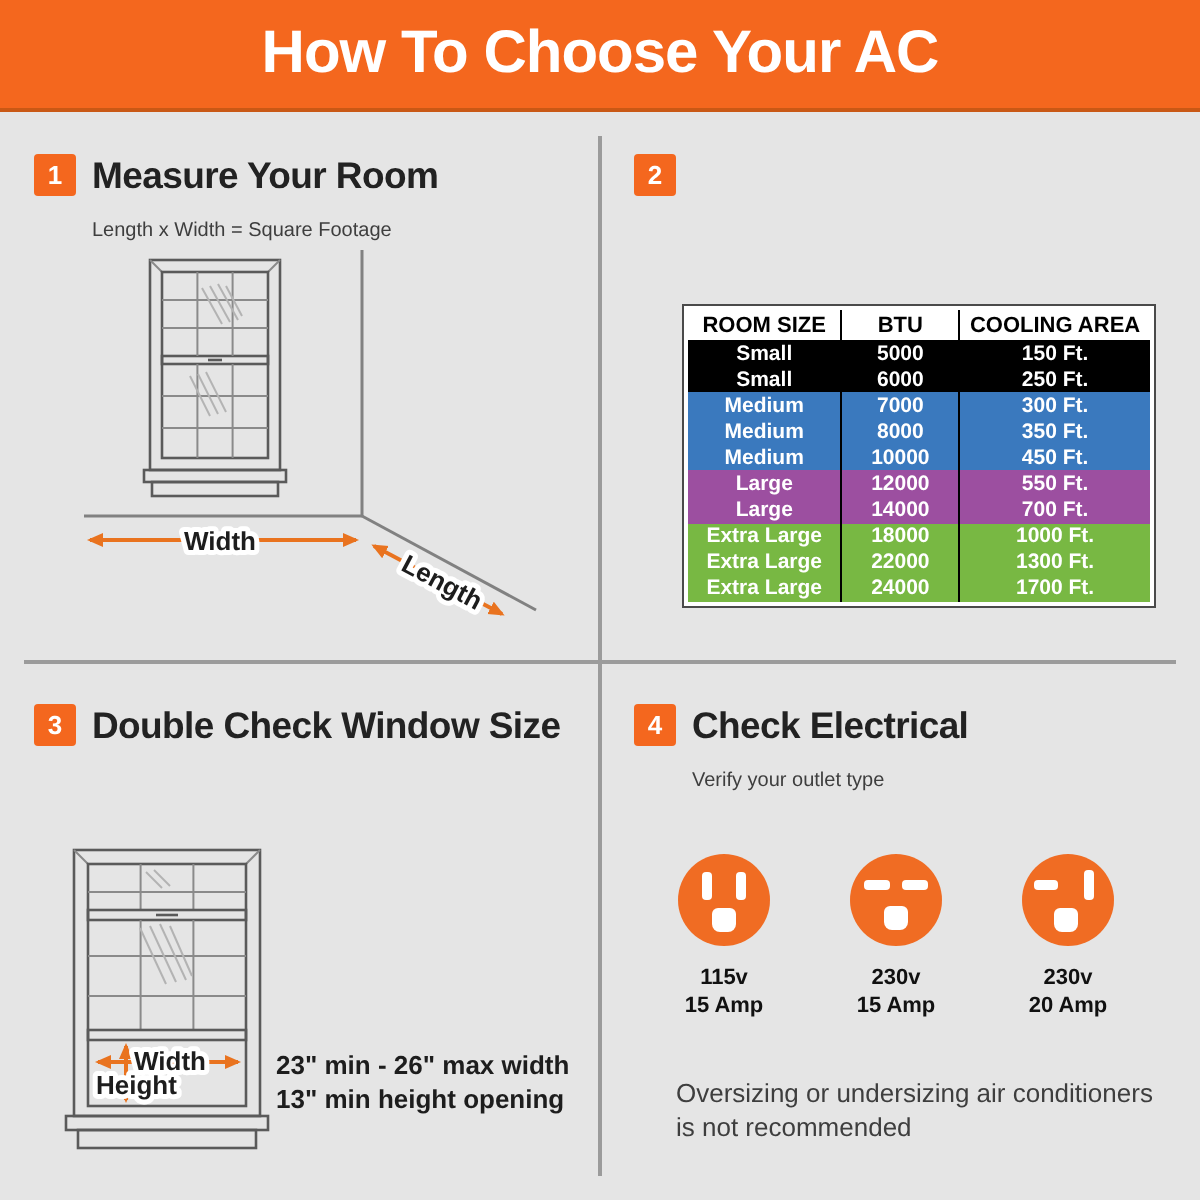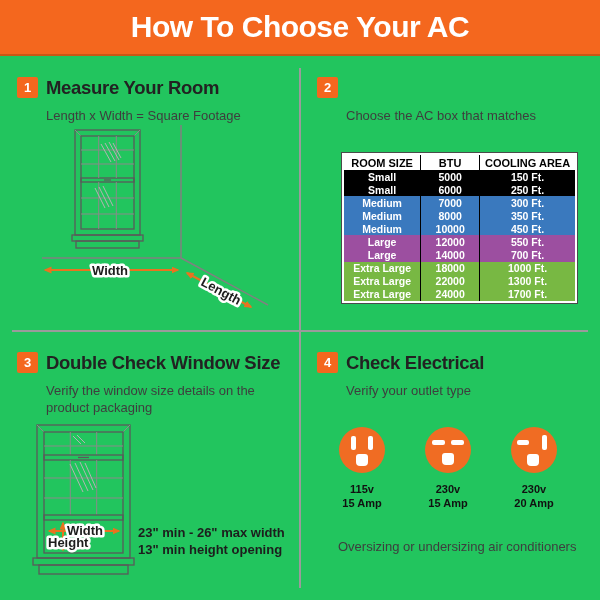--- a/index.html
+++ b/index.html
@@ -1,32 +1,32 @@
 <!DOCTYPE html>
 <html><head>
 <meta charset="utf-8">
 <style>
   html,body{margin:0;padding:0;}
   body{font-family:"Liberation Sans","DejaVu Sans",sans-serif;background:#fff;}
-  .page{position:relative;width:600px;height:600px;background:#22c55e;overflow:hidden;}
+  .page{position:relative;width:600px;height:600px;background:#e5e5e5;overflow:hidden;}
 
   
   .banner{position:absolute;left:0;top:0;width:600px;height:54px;background:#F4671E;
           border-bottom:2px solid #C95815;display:flex;align-items:center;justify-content:center;}
   .banner h1{margin:0;color:#fff;font-size:30px;font-weight:bold;letter-spacing:-0.5px;}
 
   
   .vdiv{position:absolute;left:299px;top:68px;width:2px;height:520px;background:#9b9b9b;}
   .hdiv{position:absolute;left:12px;top:330px;width:576px;height:2px;background:#9b9b9b;}
 
   
   .badge{position:absolute;width:21px;height:21px;background:#F4671E;color:#fff;
          font-size:13px;font-weight:bold;display:flex;align-items:center;justify-content:center;border-radius:2px;}
   .sec-title{position:absolute;font-size:18.5px;font-weight:bold;color:#222;letter-spacing:-0.3px;white-space:nowrap;}
-  .sec-sub{position:absolute;font-size:13px;color:#3e3e3e;line-height:17px;white-space:nowrap;}
+  .sec-sub{position:absolute;font-size:10px;color:#3e3e3e;line-height:17px;white-space:nowrap;}
 
   
   .ac-table{position:absolute;left:341px;top:152px;width:237px;background:#fff;
             border:1px solid #4a4a4a;padding:2px;box-sizing:border-box;}
   .thead{display:flex;height:15px;align-items:center;font-weight:bold;font-size:11px;color:#000;}
   .trow{display:flex;height:13.1px;align-items:center;font-weight:bold;font-size:10.5px;color:#fff;}
   .c{text-align:center;height:100%;display:flex;align-items:center;justify-content:center;box-sizing:border-box;}
   .c1{width:33%;}
   .c2{width:25.5%;border-left:1.5px solid #000;}
   .c3{width:41.5%;border-left:1.5px solid #000;}
@@ -114,21 +114,20 @@
     </g>
 
     <g>
       <line class="arrow" x1="172" y1="155" x2="236" y2="189" marker-start="url(#ah)" marker-end="url(#ah)"></line>
       <text class="svglabel" transform="translate(204,177) rotate(28)" text-anchor="middle">Length</text>
     </g>
   </svg>
 
   <div class="badge" style="left:317px;top:77px;">2</div>
   <div class="sec-sub" style="left:346px;top:107px;">
-    <div>Choose the AC box that matches</div>
   </div>
 
   <div class="ac-table">
     <div class="thead">
       <div class="c c1">ROOM SIZE</div>
       <div class="c c2">BTU</div>
       <div class="c c3">COOLING AREA</div>
     </div>
     <div>
         <div class="trow" style="background: rgb(0, 0, 0);">
@@ -179,24 +178,20 @@
         <div class="trow" style="background: rgb(120, 184, 67);">
           <div class="c c1">Extra Large</div>
           <div class="c c2">24000</div>
           <div class="c c3">1700 Ft.</div>
         </div>
       </div>
   </div>
 
   <div class="badge" style="left:17px;top:352px;">3</div>
   <div class="sec-title" style="left:46px;top:352px;">Double Check Window Size</div>
-  <div class="sec-sub" style="left:46px;top:382px;">
-    <div>Verify the window size details on the</div>
-    <div>product packaging</div>
-  </div>
 
   <svg style="position:absolute;left:15px;top:420px;" width="280" height="170" viewBox="0 0 280 170">
     <g>
       <rect class="thin" x="22" y="5" width="93" height="133" fill="#fff"></rect>
       <line class="grid" x1="22" y1="5" x2="29" y2="12"></line>
       <line class="grid" x1="115" y1="5" x2="108" y2="12"></line>
       <rect class="thin" x="29" y="12" width="79" height="121"></rect>
       <line class="grid" x1="55.3" y1="12" x2="55.3" y2="35"></line>
       <line class="grid" x1="81.7" y1="12" x2="81.7" y2="35"></line>
       <line class="grid" x1="29" y1="26" x2="108" y2="26"></line>
@@ -275,15 +270,16 @@
       <div class="ground" style="left:16px;top:27px;width:12px;height:12px;"></div>
     </div>
     <div class="outlet-label">
       <div>230v</div>
       <div>20 Amp</div>
     </div>
   </div>
 
   <div class="q4-note">
     <div>Oversizing or undersizing air conditioners</div>
+    <div>is not recommended</div>
   </div>
 
 </div>
 
 </body></html>

